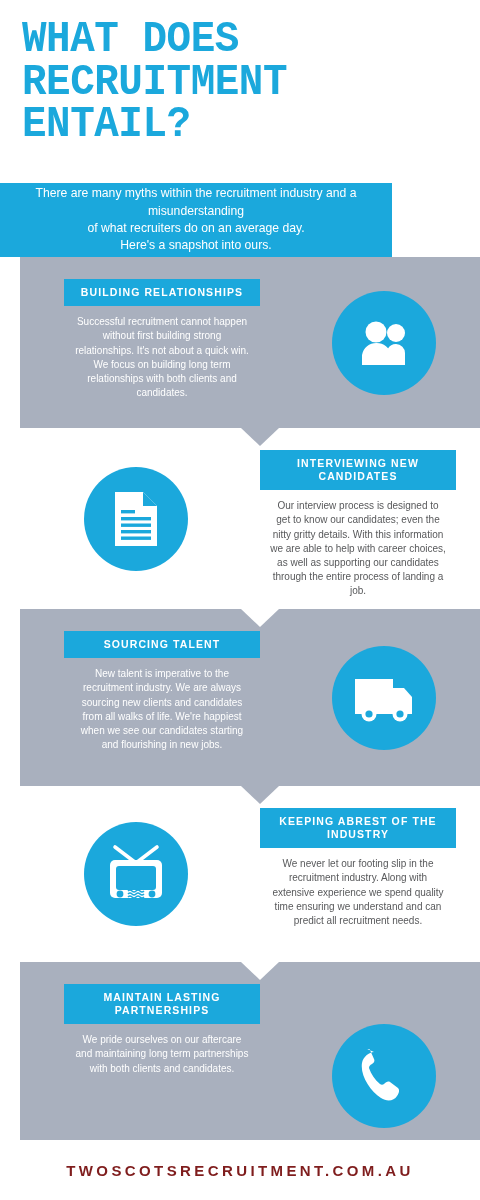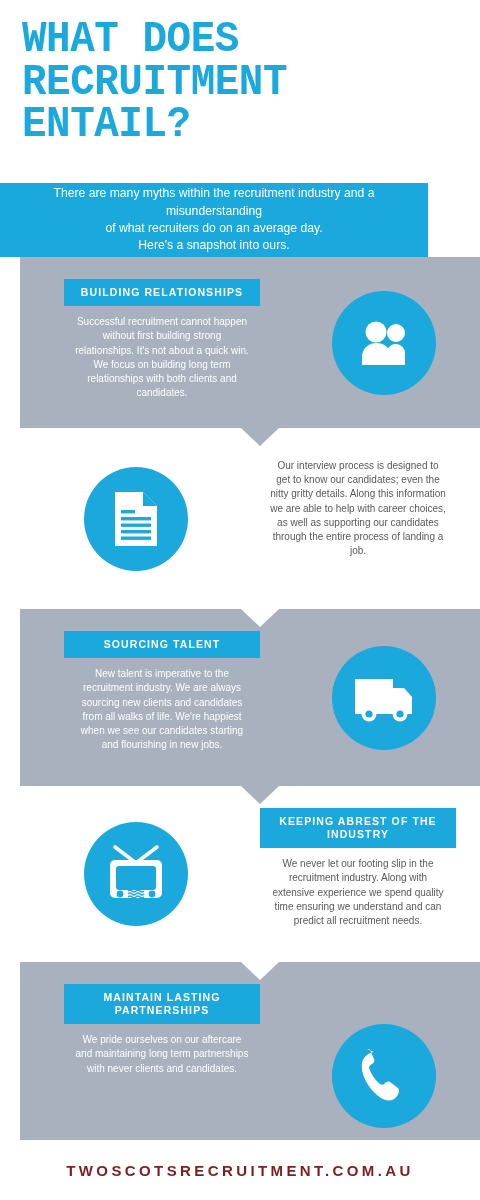--- a/index.html
+++ b/index.html
@@ -18,21 +18,21 @@
     font-weight: 700;
     font-size: 44px;
     line-height: 0.97;
     letter-spacing: -0.5px;
     text-transform: uppercase;
     transform: scaleX(0.93);
     transform-origin: left top;
   }
   .subtitle-band {
     position: absolute; top: 183px; left: 0;
-    width: 428px; height: 74px;
+    width: 392px; height: 74px;
     background: #1BA8DC;
     display: flex; align-items: center; justify-content: center;
   }
   .subtitle-text {
     color: #ffffff; font-size: 12.2px; line-height: 1.42;
     text-align: center; padding: 0 16px; white-space: pre-line;
     font-weight: 400;
   }
 
   
@@ -135,21 +135,22 @@
           </svg>
         </div>
       </div>
     </div>
   </div>
 
   <div class="band white" style="top:428px;height:181px;">
     <div class="notch" style="border-top-color:#ffffff;"></div>
     <div class="row reverse">
       <div class="textcol">
-        <div class="body-text">Our interview process is designed to get to know our candidates; even the nitty gritty details. Along this information we are able to help with career choices, as well as supporting our candidates through the entire process of landing a job.</div>
+        <div class="label-band">INTERVIEWING NEW CANDIDATES</div>
+        <div class="body-text">Our interview process is designed to get to know our candidates; even the nitty gritty details. With this information we are able to help with career choices, as well as supporting our candidates through the entire process of landing a job.</div>
       </div>
       <div class="iconcol">
         <div class="icon-circle">
           <svg width="50" height="58" viewBox="0 0 50 58">
             <path d="M4 2 h28 l14 14 v40 H4 Z" fill="#fff"></path>
             <path d="M32 2 v14 h14 Z" fill="#1BA8DC"></path>
             <rect x="10" y="20" width="14" height="3.4" fill="#1BA8DC"></rect>
             <rect x="10" y="27" width="30" height="3.4" fill="#1BA8DC"></rect>
             <rect x="10" y="33.5" width="30" height="3.4" fill="#1BA8DC"></rect>
             <rect x="10" y="40" width="30" height="3.4" fill="#1BA8DC"></rect>
@@ -205,21 +206,21 @@
           </svg>
         </div>
       </div>
     </div>
   </div>
 
   <div class="band gray" style="top:962px;height:227px;">
     <div class="row">
       <div class="textcol">
         <div class="label-band">MAINTAIN LASTING PARTNERSHIPS</div>
-        <div class="body-text">We pride ourselves on our aftercare and maintaining long term partnerships with never clients and candidates.</div>
+        <div class="body-text">We pride ourselves on our aftercare and maintaining long term partnerships with both clients and candidates.</div>
       </div>
       <div class="iconcol">
         <div class="icon-circle">
           <svg width="54" height="54" viewBox="0 0 54 54">
             <path d="M17 3 c-5 0 -11 5 -12 11 c-2 12 8 28 19 35 c6 4 13 3 16 -2 c2 -3 3 -6 1 -8 l-8 -6 c-2 -1 -4 0 -6 2 c-1 1 -3 1 -4 0 c-5 -4 -9 -10 -11 -16 c0 -2 1 -3 3 -4 c2 -1 3 -3 2 -5 l-4 -9 c-1 -2 -3 -2 -5 -2 Z" fill="#fff"></path>
           </svg>
         </div>
       </div>
     </div>
   </div>

